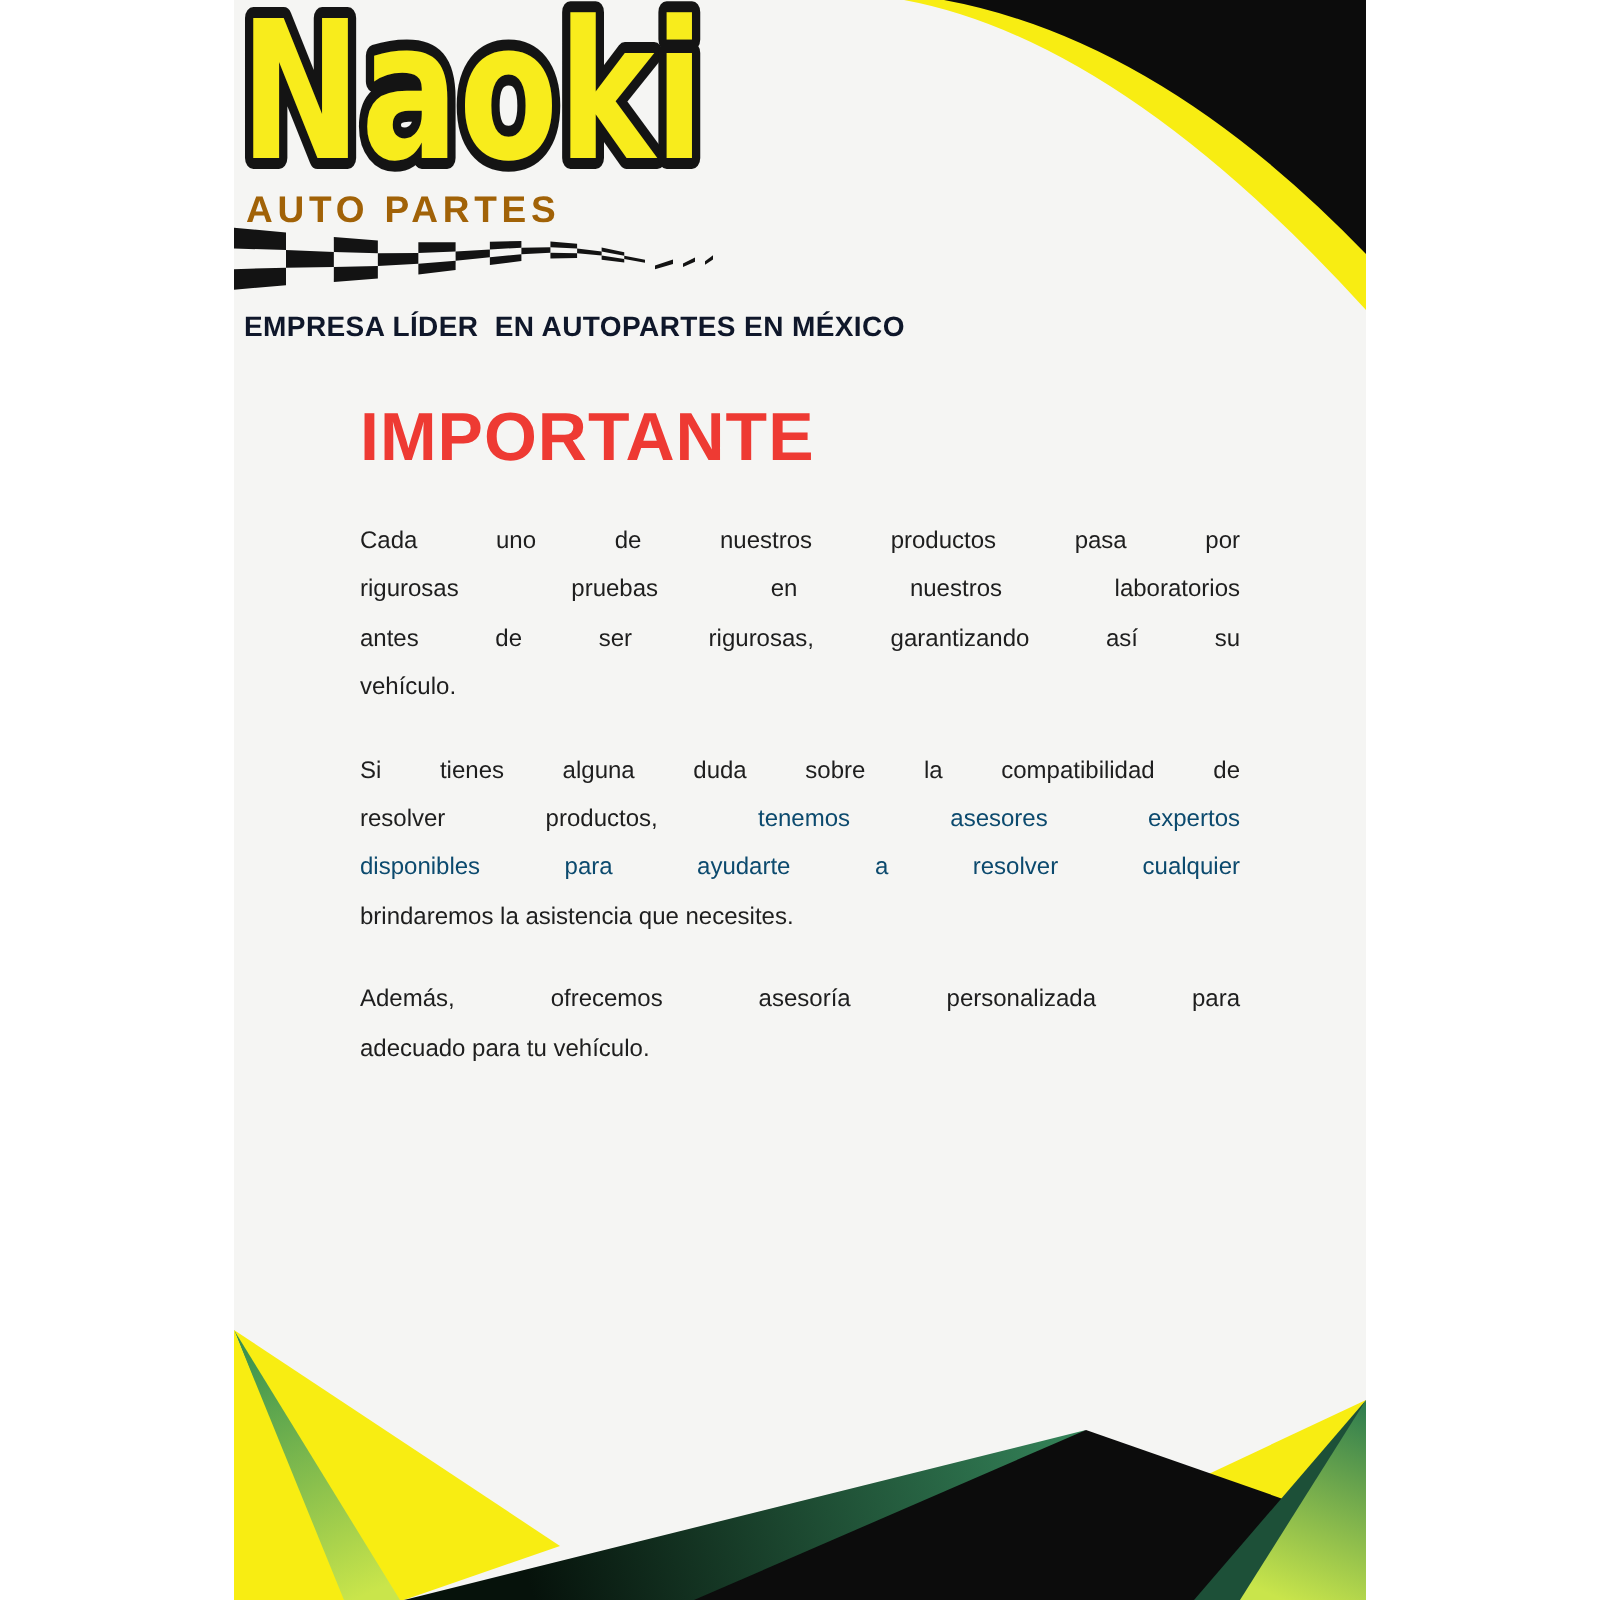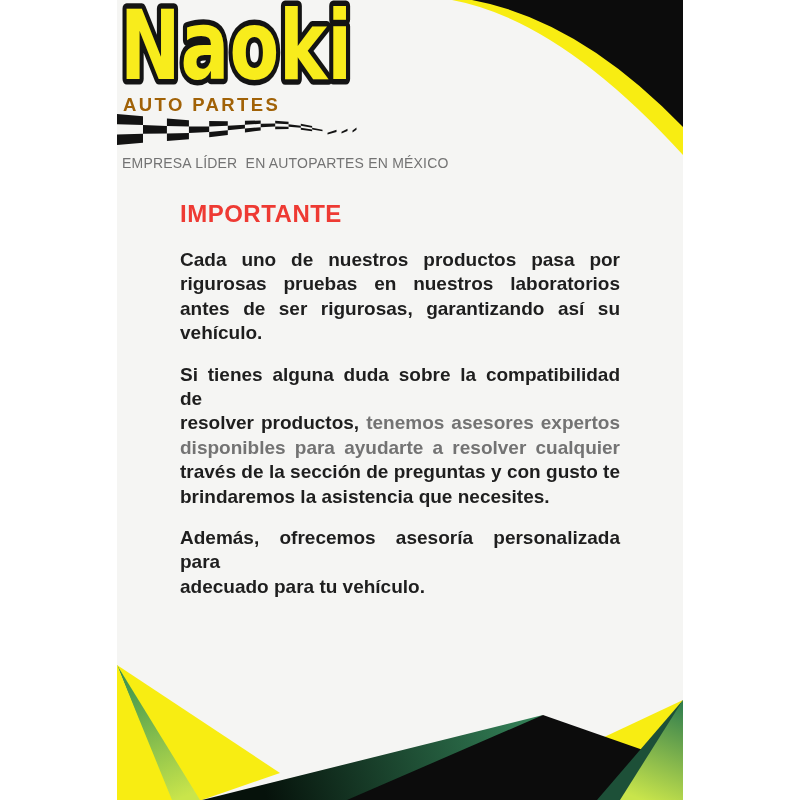--- a/index.html
+++ b/index.html
@@ -8,30 +8,30 @@
   .content{position:absolute;left:117px;top:0;width:566px;height:800px;
            background:#f5f5f3;overflow:hidden;}
   .corner{position:absolute;top:0;right:0;width:566px;height:160px;display:block;}
   .logo-name-svg{position:absolute;left:0;top:2px;width:240px;height:94px;overflow:visible;}
   .logo-text{font-family:"DejaVu Sans",sans-serif;font-weight:bold;font-size:96px;
              fill:#f8ec1c;stroke:#141414;stroke-width:11px;stroke-linejoin:round;
              paint-order:stroke fill;}
   .subtitle{position:absolute;left:6px;top:94px;font-size:18.5px;font-weight:bold;
             letter-spacing:2.4px;color:#a16207;white-space:pre;}
   .flag{position:absolute;left:0;top:112px;width:245px;height:42px;overflow:visible;}
-  .tagline{position:absolute;left:5px;top:155px;font-size:14px;font-weight:normal;
-           color:#737373;white-space:pre;letter-spacing:0.2px;}
-  .heading{position:absolute;left:63px;top:200px;margin:0;font-size:24px;font-weight:bold;
+  .tagline{position:absolute;left:5px;top:155px;font-size:14px;font-weight:bold;
+           color:#0f172a;white-space:pre;letter-spacing:0.2px;}
+  .heading{position:absolute;left:63px;top:200px;margin:0;font-size:34px;font-weight:bold;
            color:#ee3a33;letter-spacing:0.5px;}
-  .paras{position:absolute;left:63px;top:248px;width:440px;color:#1e1e1e;
-         font-size:19px;font-weight:bold;line-height:24.4px;}
+  .paras{position:absolute;left:63px;top:258px;width:440px;color:#1e1e1e;
+         font-size:12px;font-weight:normal;line-height:24.4px;}
   .para{margin:0 0 17px 0;}
   .line{text-align:justify;text-align-last:justify;}
   .line.last{text-align-last:left;}
-  .seg.red{color:#737373;}
+  .seg.red{color:#0c4a6e;}
   .bottom{position:absolute;left:0;bottom:0;width:566px;height:140px;display:block;}
 </style>
 </head>
 <body>
 
 <div class="canvas">
   <div class="content">
 
     <svg class="corner" viewBox="0 0 566 160">
       <path d="M335,0 L566,0 L566,155 Q443,20 335,0 Z" fill="#f8ed12"></path>
@@ -74,21 +74,20 @@
         <div class="para">
           <div class="line"><span class="seg">Cada uno de nuestros productos pasa por</span></div>
           <div class="line"><span class="seg">rigurosas pruebas en nuestros laboratorios</span></div>
           <div class="line"><span class="seg">antes de ser rigurosas, garantizando así su</span></div>
           <div class="line last"><span class="seg">vehículo.</span></div>
         </div>
         <div class="para">
           <div class="line"><span class="seg">Si tienes alguna duda sobre la compatibilidad de</span></div>
           <div class="line"><span class="seg">resolver productos, </span><span class="seg red">tenemos asesores expertos</span></div>
           <div class="line"><span class="seg red">disponibles para ayudarte a resolver cualquier</span></div>
-          <div class="line"><span class="seg">través de la sección de preguntas y con gusto te</span></div>
           <div class="line last"><span class="seg">brindaremos la asistencia que necesites.</span></div>
         </div>
         <div class="para">
           <div class="line"><span class="seg">Además, ofrecemos asesoría personalizada para</span></div>
           <div class="line last"><span class="seg">adecuado para tu vehículo.</span></div>
         </div>
       </div>
 
     <svg class="bottom" viewBox="0 0 566 140">
       <defs>

